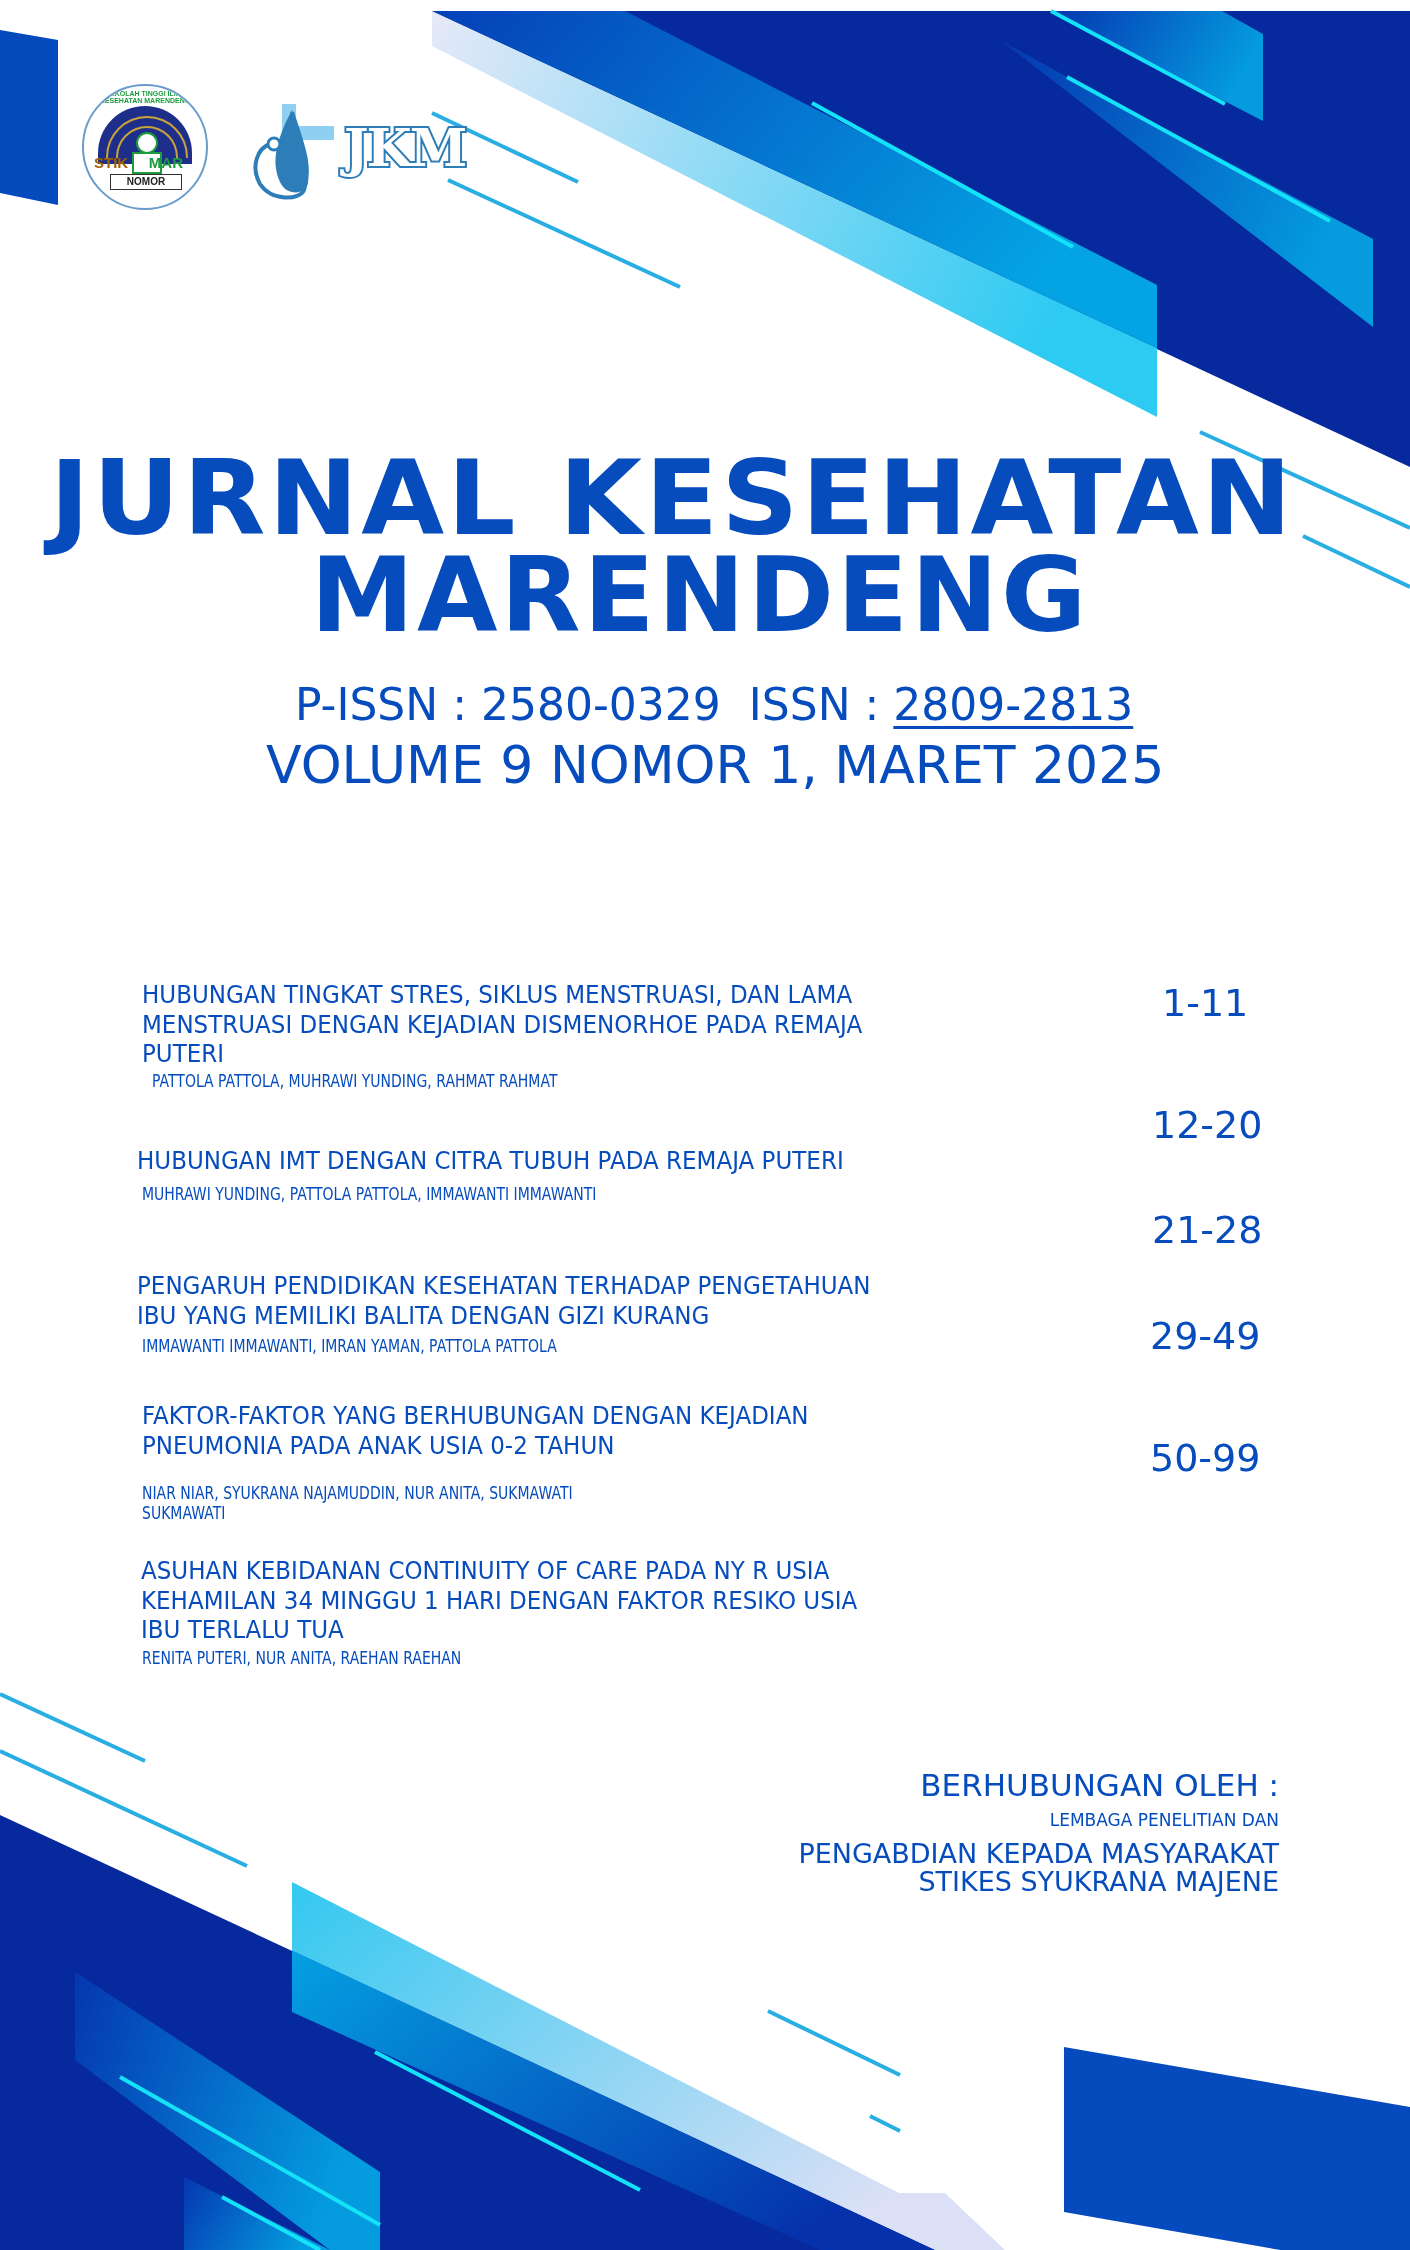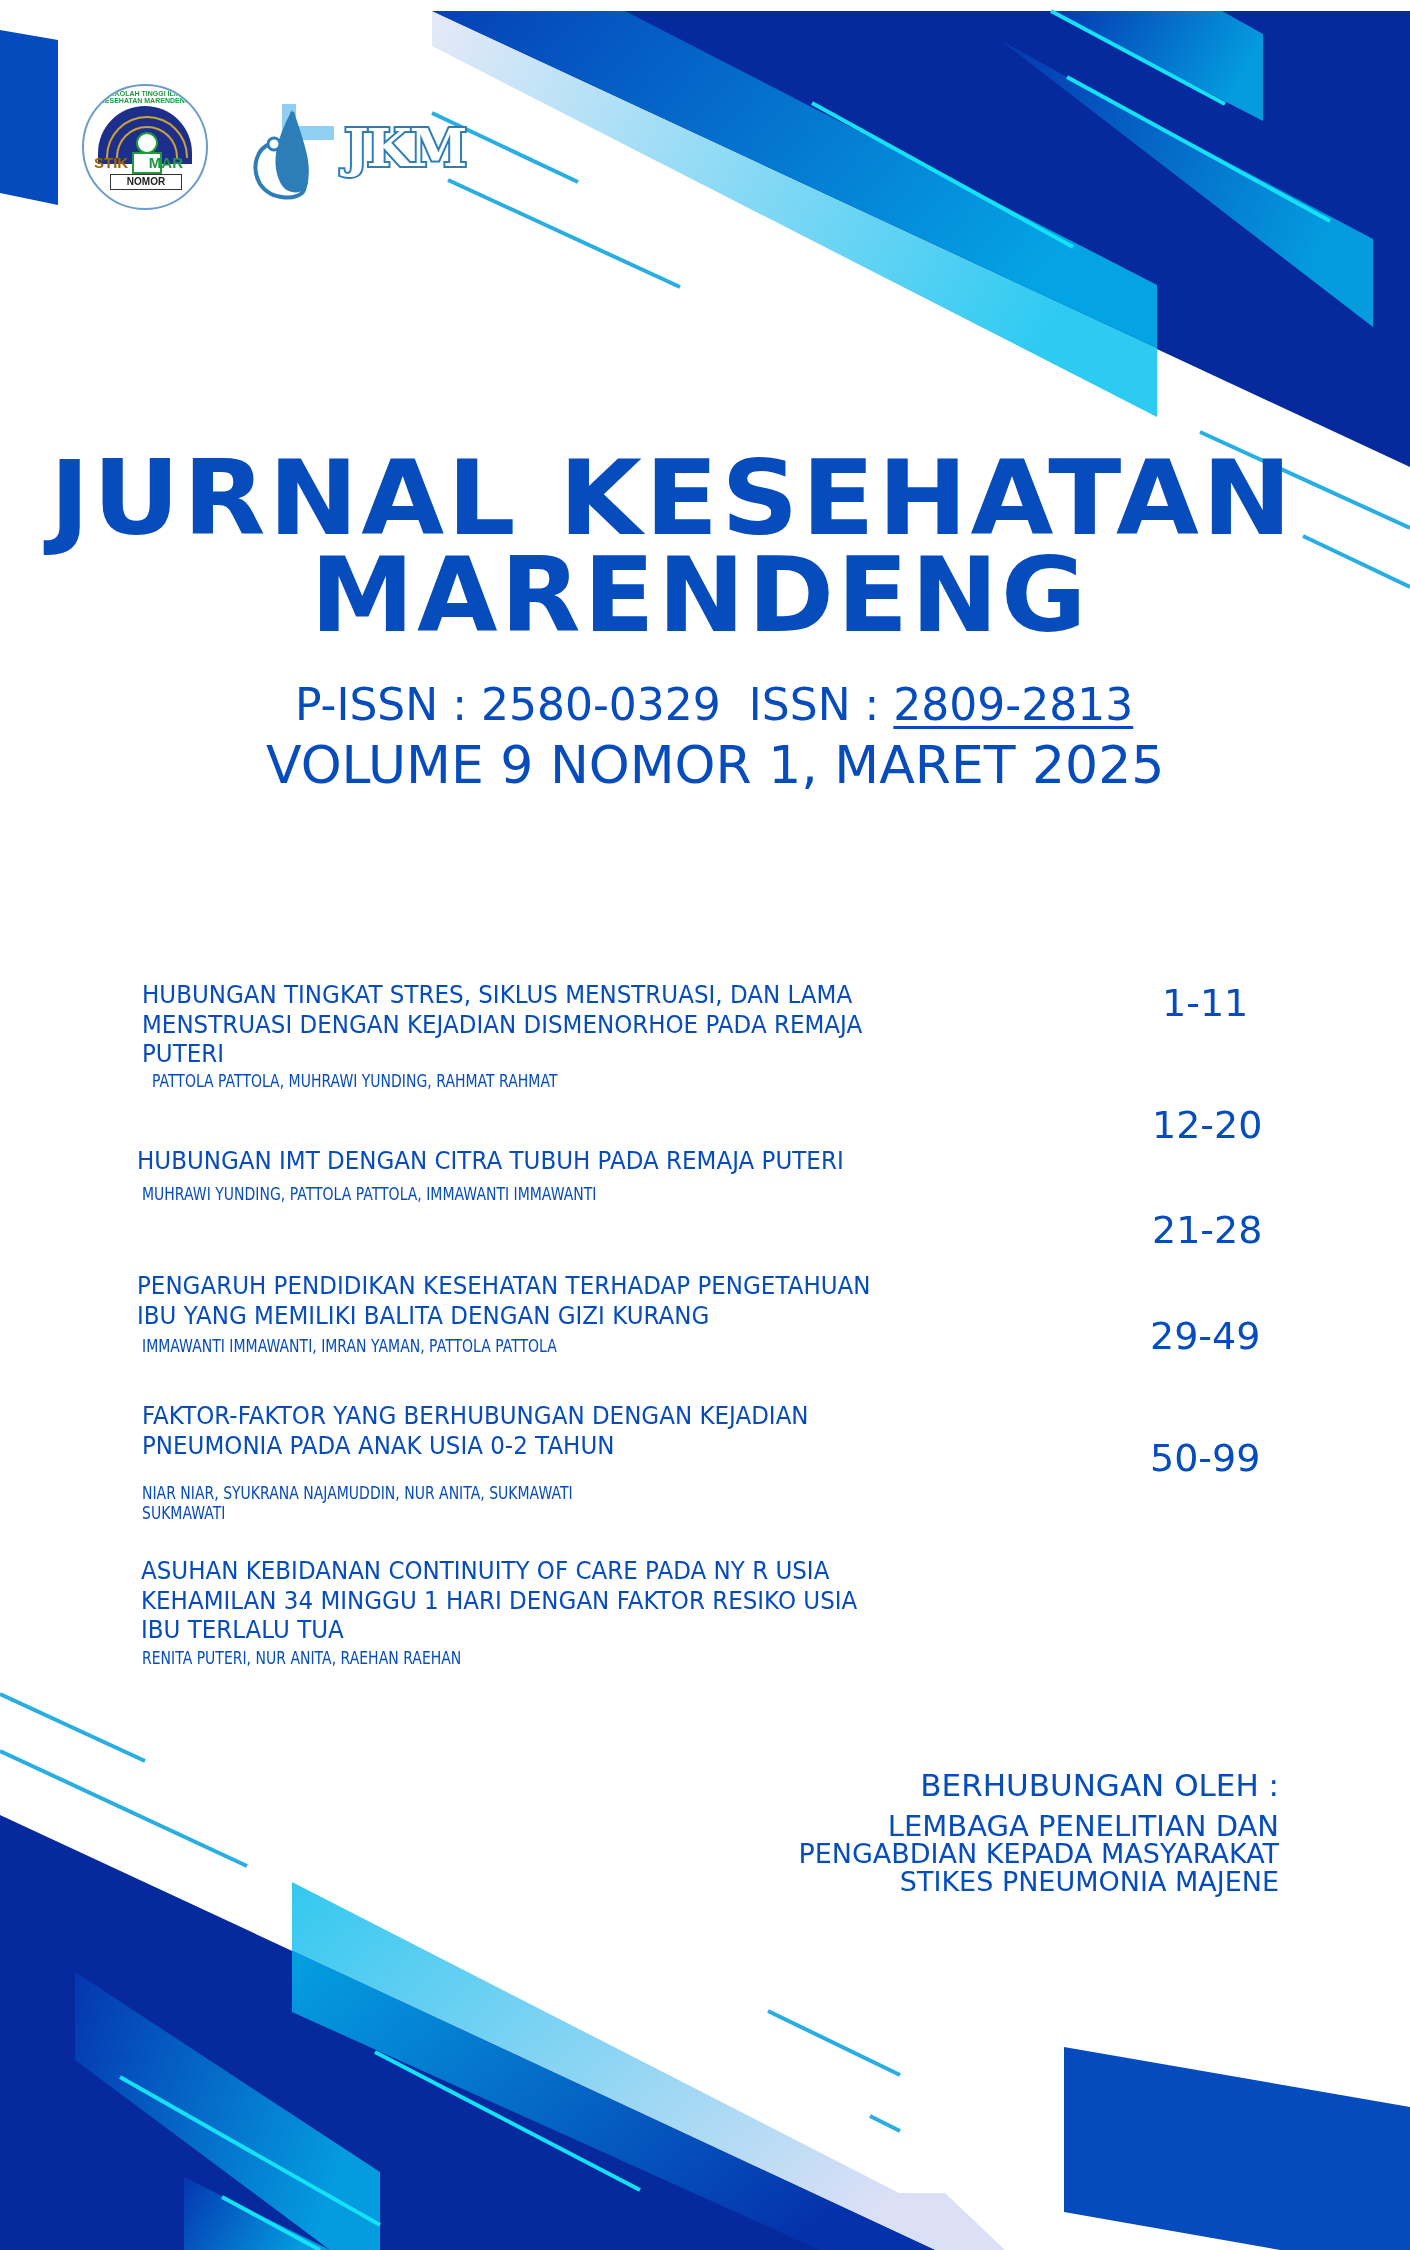--- a/index.html
+++ b/index.html
@@ -44,21 +44,21 @@
 
   
   .art-title { font-family: "DejaVu Sans", sans-serif; font-size: 25px; line-height: 29.5px; color: #064CBD;
     white-space: nowrap; transform-origin: left top; transform: scaleX(0.92); }
   .art-authors { font-family: "DejaVu Sans", sans-serif; font-size: 17.5px; line-height: 20px; color: #064CBD;
     white-space: nowrap; transform-origin: left top; transform: scaleX(0.80); }
   .pages { font-family: "DejaVu Sans", sans-serif; font-size: 38px; color: #064CBD; line-height: 1; white-space: nowrap; }
 
   .pub { right: 131px; text-align: right; font-family: "DejaVu Sans", sans-serif; color: #064CBD; white-space: nowrap; line-height: 1; }
   .pub-head { top: 1770px; font-size: 31px; }
-  .pub-l1 { top: 1812px; font-size: 29px; text-align: center; }
+  .pub-l1 { top: 1812px; font-size: 17px; text-align: center; }
   .pub-l2 { top: 1840px; font-size: 27px; }
   .pub-l3 { top: 1868px; font-size: 27px; }
 </style>
 </head>
 <body>
 
 <svg class="bg" viewBox="0 0 1410 2250" xmlns="http://www.w3.org/2000/svg">
   <defs>
     <linearGradient id="gLight" x1="0" y1="0" x2="1" y2="0.3">
       <stop offset="0" stop-color="#E6E9F8"></stop>
@@ -217,13 +217,13 @@
   </div>
   <div class="abs art-authors" style="left:142px;top:1648px;">
     <div>RENITA PUTERI, NUR ANITA, RAEHAN RAEHAN</div>
   </div>
   <div class="abs pages" style="left:1150px;top:1439px;">50-99</div>
 </div>
 
 <div class="abs pub pub-head">BERHUBUNGAN OLEH :</div>
 <div class="abs pub pub-l1">LEMBAGA PENELITIAN DAN</div>
 <div class="abs pub pub-l2">PENGABDIAN KEPADA MASYARAKAT</div>
-<div class="abs pub pub-l3">STIKES PNEUMONIA MAJENE</div>
+<div class="abs pub pub-l3">STIKES SYUKRANA MAJENE</div>
 
 </body></html>

